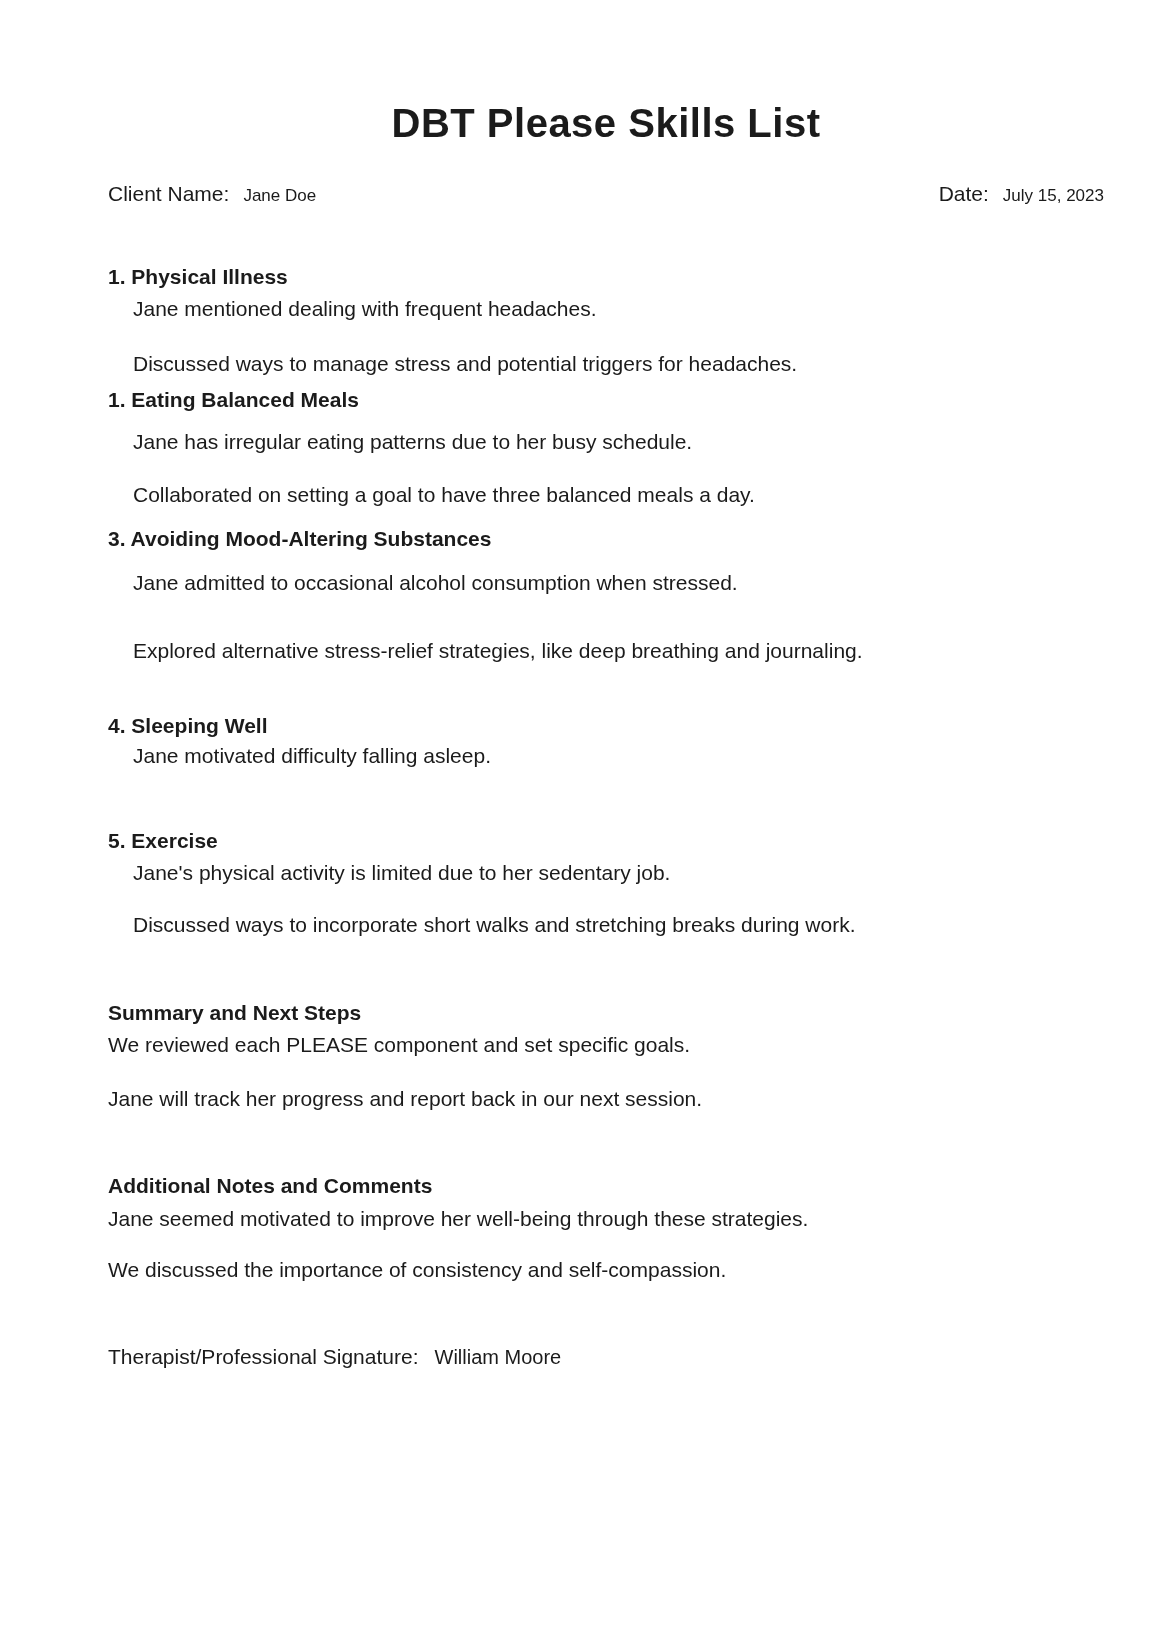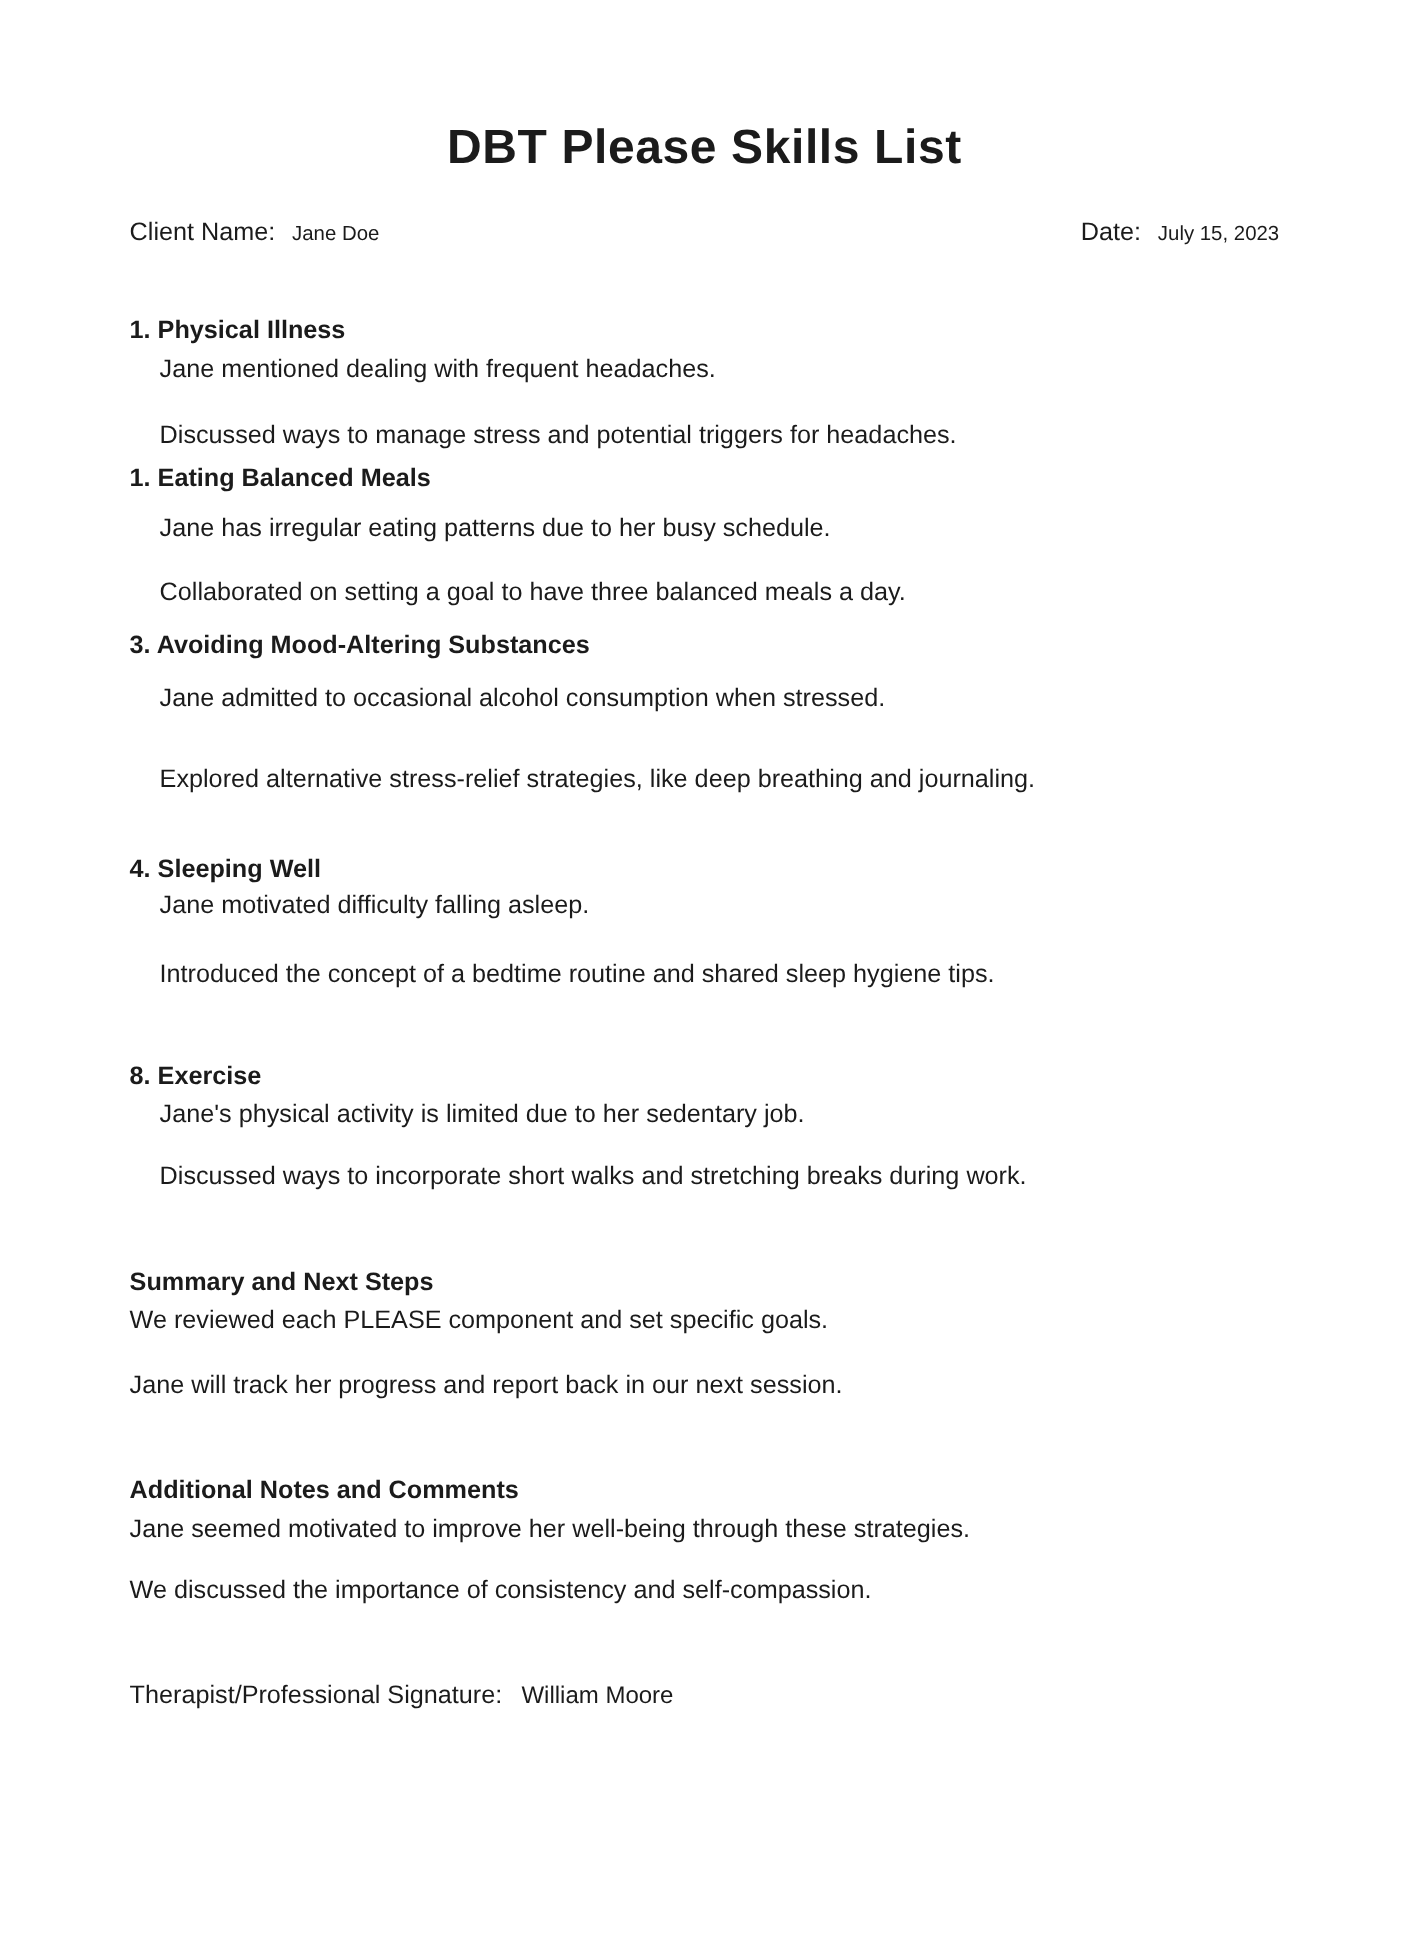--- a/index.html
+++ b/index.html
@@ -8,21 +8,21 @@
     background: #ffffff;
     font-family: "Liberation Sans", "DejaVu Sans", sans-serif;
     color: #1b1b1b;
   }
   .page {
     position: relative;
     width: 1176px;
     height: 1608px;
     background: #ffffff;
     padding-left: 108px;
-    padding-right: 110px;
+    padding-right: 72px;
     overflow: hidden;
   }
   .doc-title {
     margin-top: 100px;
     text-align: center;
     font-size: 40px;
     line-height: 46px;
     font-weight: bold;
     letter-spacing: 0.5px;
   }
@@ -95,25 +95,24 @@
 
   <div>
     <div class="sec-heading" style="margin-top:18px">3. Avoiding Mood-Altering Substances</div>
     <p class="sec-para indented" style="margin-top:18px">Jane admitted to occasional alcohol consumption when stressed.</p>
     <p class="sec-para indented" style="margin-top:42px">Explored alternative stress-relief strategies, like deep breathing and journaling.</p>
   </div>
 
   <div>
     <div class="sec-heading" style="margin-top:49px">4. Sleeping Well</div>
     <p class="sec-para indented" style="margin-top:4px">Jane motivated difficulty falling asleep.</p>
-    <p class="sec-para indented" style="margin-top:31px">Introduced the concept of a bedtime routine and shared sleep hygiene tips.</p>
   </div>
 
   <div>
-    <div class="sec-heading" style="margin-top:59px">8. Exercise</div>
+    <div class="sec-heading" style="margin-top:59px">5. Exercise</div>
     <p class="sec-para indented" style="margin-top:6px">Jane's physical activity is limited due to her sedentary job.</p>
     <p class="sec-para indented" style="margin-top:26px">Discussed ways to incorporate short walks and stretching breaks during work.</p>
   </div>
 
   <div>
     <div class="sec-heading" style="margin-top:62px">Summary and Next Steps</div>
     <p class="sec-para" style="margin-top:6px">We reviewed each PLEASE component and set specific goals.</p>
     <p class="sec-para" style="margin-top:28px">Jane will track her progress and report back in our next session.</p>
   </div>
 

